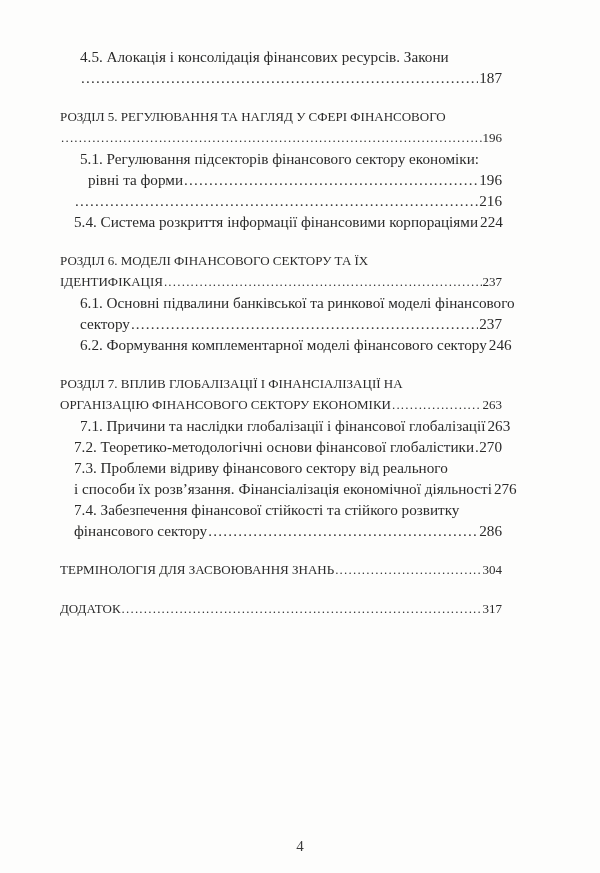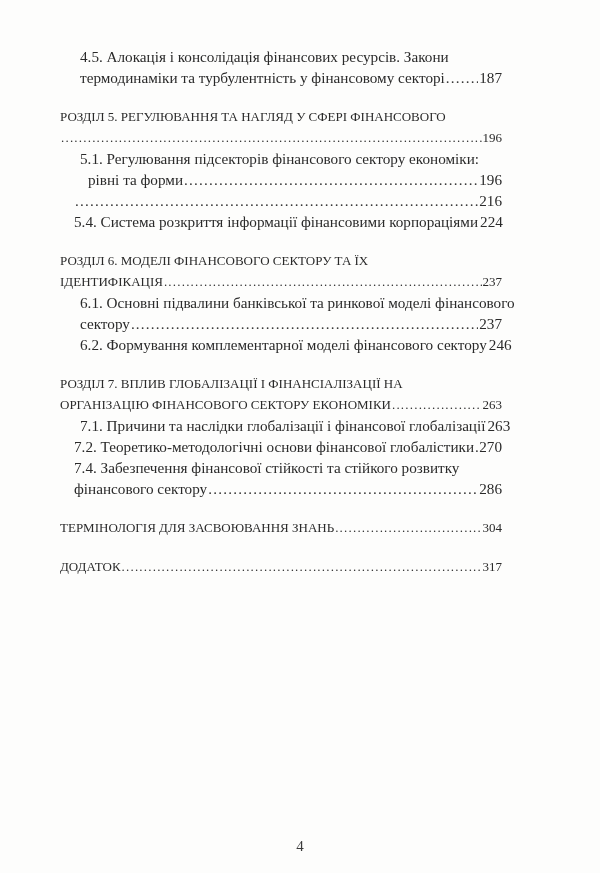--- a/index.html
+++ b/index.html
@@ -72,21 +72,20 @@
 <body>
 
 <div class="page">
   <div class="toc">
 
     <div class="entry" style="padding-left:20px;">
       <div class="line">
           <span class="txt">4.5. Алокація і консолідація фінансових ресурсів. Закони</span>
         </div>
       <div class="line">
-        <span class="txt">термодинаміки та турбулентність у фінансовому секторі</span>
         <span class="dots"></span>
         <span class="pg">187</span>
       </div>
     </div>
 
     <div style="height:18px"></div>
 
     <div class="chapter">
       <div class="entry">
         <div class="line">
@@ -177,20 +176,30 @@
     </div>
     <div class="entry" style="padding-left:14px;">
       <div class="line">
         <span class="txt">7.2. Теоретико-методологічні основи фінансової глобалістики</span>
         <span class="dots"></span>
         <span class="pg">270</span>
       </div>
     </div>
     <div class="entry" style="padding-left:14px;">
       <div class="line">
+          <span class="txt">7.3. Проблеми відриву фінансового сектору  від реального</span>
+        </div>
+      <div class="line">
+        <span class="txt">і способи їх розв’язання. Фінансіалізація економічної діяльності</span>
+        <span class="dots"></span>
+        <span class="pg">276</span>
+      </div>
+    </div>
+    <div class="entry" style="padding-left:14px;">
+      <div class="line">
           <span class="txt">7.4. Забезпечення фінансової стійкості  та стійкого розвитку</span>
         </div>
       <div class="line">
         <span class="txt">фінансового сектору</span>
         <span class="dots"></span>
         <span class="pg">286</span>
       </div>
     </div>
 
     <div style="height:18px"></div>

